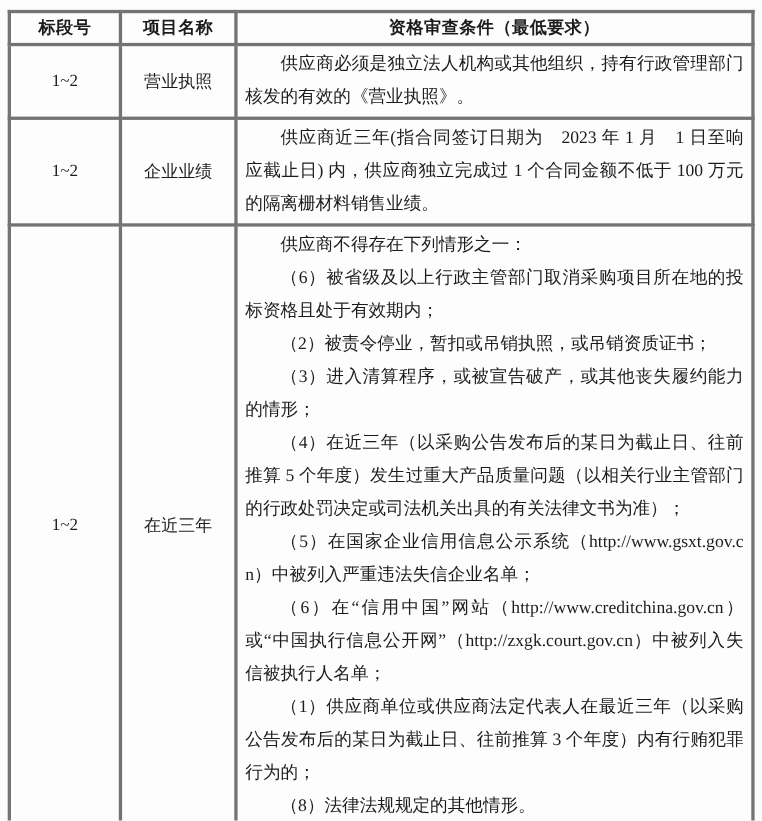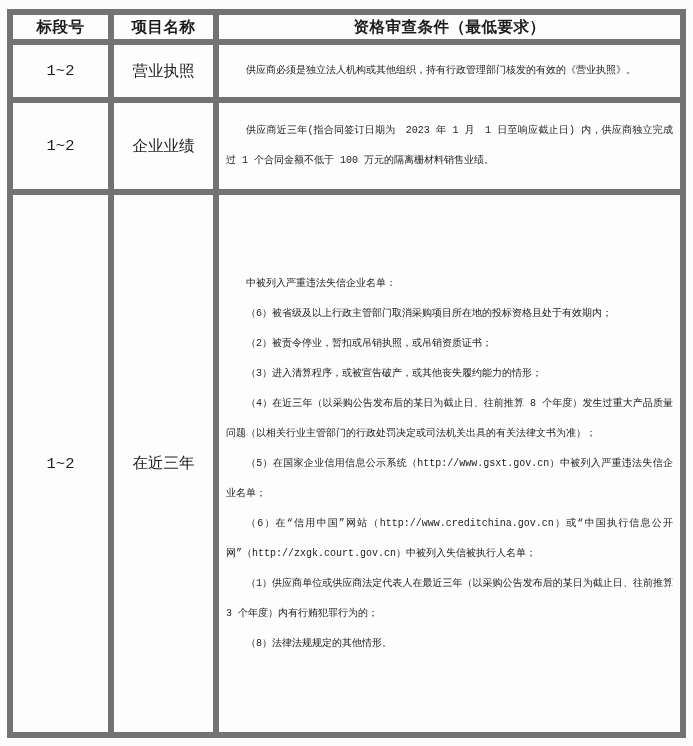--- a/index.html
+++ b/index.html
@@ -25,41 +25,40 @@
     height: 729px;
     border-collapse: collapse;
     table-layout: fixed;
     border: 2px solid #000;
     background: #fdfdfd;
   }
   .qual-table col.c1 { width: 101px; }
   .qual-table col.c2 { width: 105px; }
   .qual-table th,
   .qual-table td {
-    border: 6px solid #737373;
+    border: 3px solid #737373;
     box-sizing: border-box;
-    font-family: Liberation Mono, monospace;
   }
   .qual-table thead th {
     height: 30px;
     font-size: 15.5px;
     font-weight: 700;
     text-align: center;
     vertical-align: middle;
     padding: 0 4px;
     letter-spacing: 0.5px;
   }
   td.center-cell {
     text-align: center;
     vertical-align: middle;
     font-size: 15.5px;
     padding: 0 4px;
   }
   td.cond-cell {
-    font-size: 10px;
+    font-size: 16px;
     line-height: 30px;
     text-align: justify;
     vertical-align: middle;
     padding: 2px 7px;
   }
   .para {
     margin: 0;
     text-indent: 2em;
     word-break: break-all;
   }
@@ -96,25 +95,25 @@
         <td class="center-cell">1~2</td>
         <td class="center-cell">企业业绩</td>
         <td class="cond-cell">
           <p class="para">供应商近三年(指合同签订日期为　2023 年 1 月　1 日至响应截止日) 内，供应商独立完成过 1 个合同金额不低于 100 万元的隔离栅材料销售业绩。</p>
         </td>
       </tr>
       <tr class="row-3">
         <td class="center-cell">1~2</td>
         <td class="center-cell">在近三年</td>
         <td class="cond-cell">
-          <p class="para">中被列入严重违法失信企业名单：</p>
+          <p class="para">供应商不得存在下列情形之一：</p>
           <p class="para">（6）被省级及以上行政主管部门取消采购项目所在地的投标资格且处于有效期内；</p>
           <p class="para">（2）被责令停业，暂扣或吊销执照，或吊销资质证书；</p>
           <p class="para">（3）进入清算程序，或被宣告破产，或其他丧失履约能力的情形；</p>
-          <p class="para">（4）在近三年（以采购公告发布后的某日为截止日、往前推算 8 个年度）发生过重大产品质量问题（以相关行业主管部门的行政处罚决定或司法机关出具的有关法律文书为准）；</p>
+          <p class="para">（4）在近三年（以采购公告发布后的某日为截止日、往前推算 5 个年度）发生过重大产品质量问题（以相关行业主管部门的行政处罚决定或司法机关出具的有关法律文书为准）；</p>
           <p class="para">（5）在国家企业信用信息公示系统（http://www.gsxt.gov.cn）中被列入严重违法失信企业名单；</p>
           <p class="para">（6）在“信用中国”网站（http://www.creditchina.gov.cn）或“中国执行信息公开网”（http://zxgk.court.gov.cn）中被列入失信被执行人名单；</p>
           <p class="para">（1）供应商单位或供应商法定代表人在最近三年（以采购公告发布后的某日为截止日、往前推算 3 个年度）内有行贿犯罪行为的；</p>
           <p class="para">（8）法律法规规定的其他情形。</p>
         </td>
       </tr>
     </tbody>
   </table>
 </div>
 

